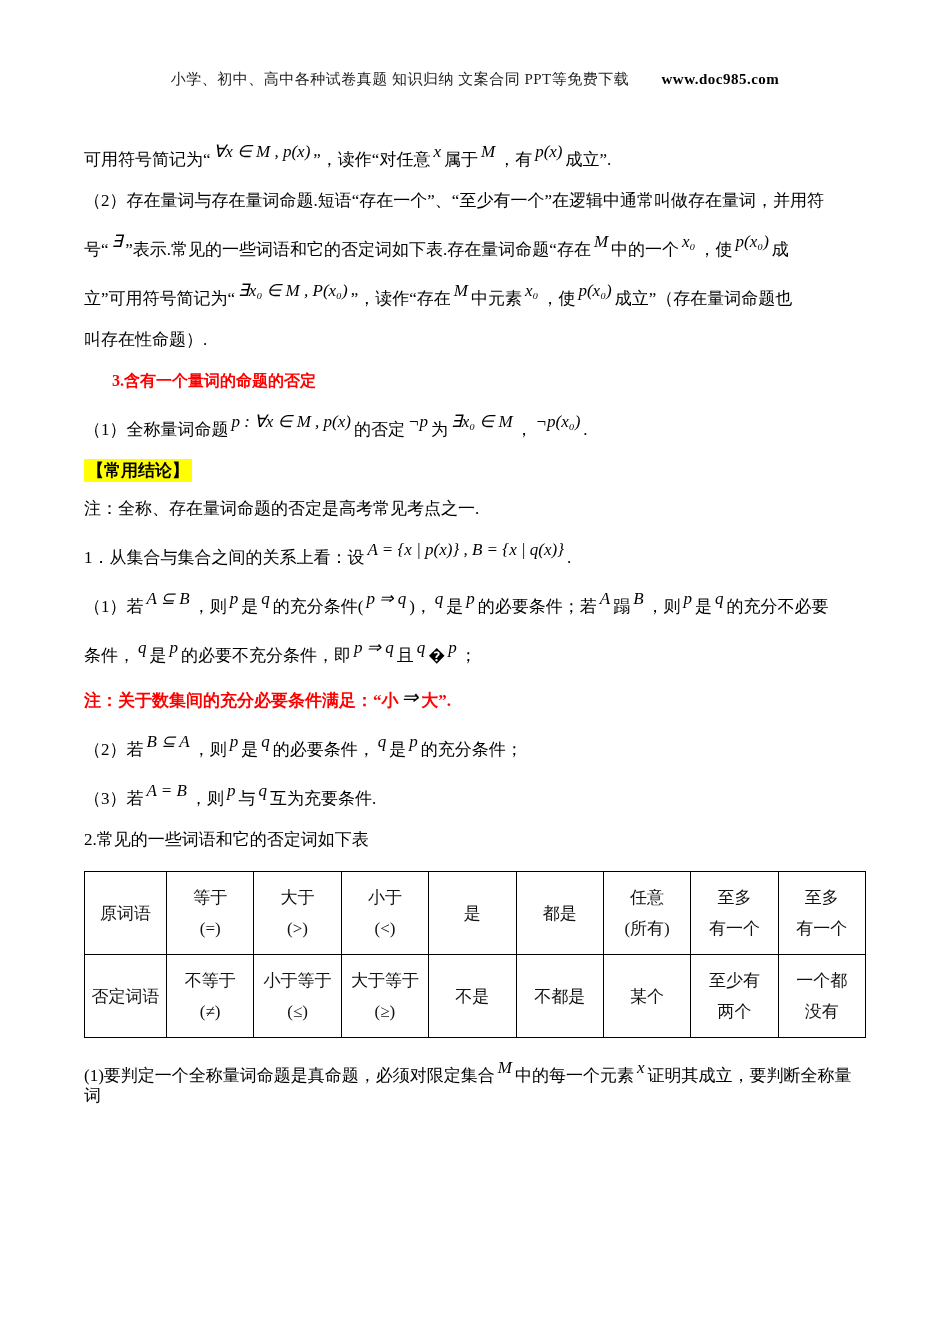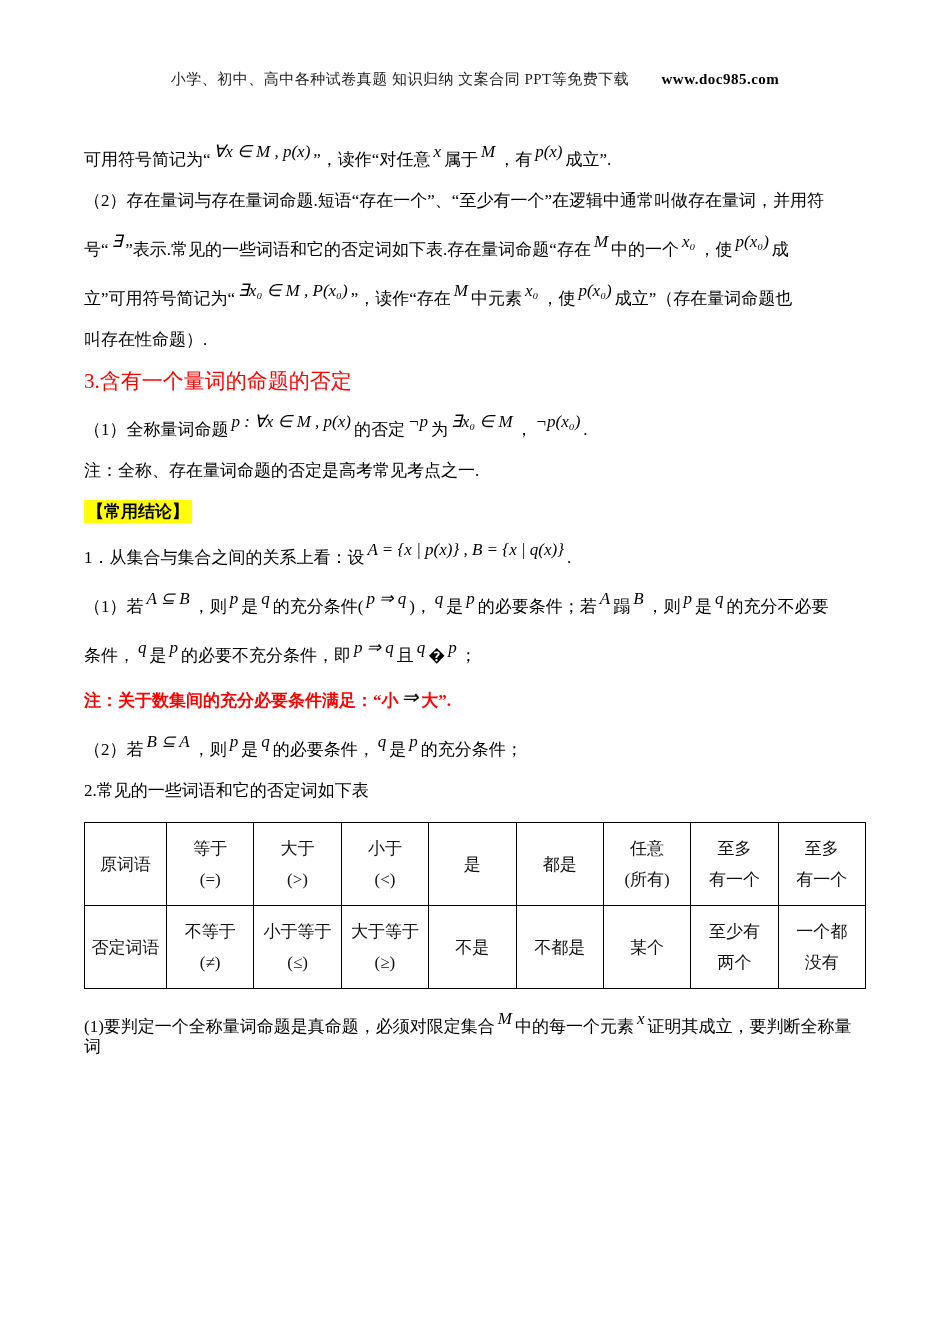--- a/index.html
+++ b/index.html
@@ -32,23 +32,24 @@
     font-family:"Liberation Serif", serif;
     font-style:italic;
     font-size:17px;
     color:#000;
     vertical-align:8px;
     padding:0 3px;
     white-space:nowrap;
   }
   .para.heading {
     color:var(--accent, #ff0000);
-    font-weight:normal;
-    font-size:21px;
+    font-weight:bold;
+    font-size:16px;
     margin-top:4px;
+    margin-left:28px;
   }
   .para.note { color:var(--accent, #ff0000); font-weight:bold; }
   .para.note .t { color:var(--accent, #ff0000); }
   .para.note .m { color:#000; font-weight:normal; font-size:20px; vertical-align:2px; }
   .para.highlight { margin-bottom:18px; }
   .para.highlight .t {
     background:var(--hl, #ffff00);
     font-weight:bold;
     padding:2px 3px;
   }
@@ -79,27 +80,28 @@
   </div>
   <div class="content">
     <div>
         <div class="para body"><span class="t run">可用符号简记为“</span><span class="m run">∀x ∈ M , p(x)</span><span class="t run">”，读作“对任意</span><span class="m run">x</span><span class="t run">属于</span><span class="m run">M</span><span class="t run">，有</span><span class="m run">p(x)</span><span class="t run">成立”.</span></div>
         <div class="para body"><span class="t run">（2）存在量词与存在量词命题.短语“存在一个”、“至少有一个”在逻辑中通常叫做存在量词，并用符</span></div>
         <div class="para body"><span class="t run">号“</span><span class="m run">∃</span><span class="t run">”表示.常见的一些词语和它的否定词如下表.存在量词命题“存在</span><span class="m run">M</span><span class="t run">中的一个</span><span class="m run">x₀</span><span class="t run">，使</span><span class="m run">p(x₀)</span><span class="t run">成</span></div>
         <div class="para body"><span class="t run">立”可用符号简记为“</span><span class="m run">∃x₀ ∈ M , P(x₀)</span><span class="t run">”，读作“存在</span><span class="m run">M</span><span class="t run">中元素</span><span class="m run">x₀</span><span class="t run">，使</span><span class="m run">p(x₀)</span><span class="t run">成立”（存在量词命题也</span></div>
         <div class="para body"><span class="t run">叫存在性命题）.</span></div>
         <div class="para heading"><span class="t run">3.含有一个量词的命题的否定</span></div>
         <div class="para body"><span class="t run">（1）全称量词命题</span><span class="m run">p : ∀x ∈ M , p(x)</span><span class="t run">的否定</span><span class="m run">¬p</span><span class="t run">为</span><span class="m run">∃x₀ ∈ M</span><span class="t run">，</span><span class="m run">¬p(x₀)</span><span class="t run">.</span></div>
+        <div class="para highlight"><span class="t run">【常用结论】</span></div>
         <div class="para body"><span class="t run">注：全称、存在量词命题的否定是高考常见考点之一.</span></div>
-        <div class="para highlight"><span class="t run">【常用结论】</span></div>
         <div class="para body"><span class="t run">1．从集合与集合之间的关系上看：设</span><span class="m run">A = {x | p(x)} , B = {x | q(x)}</span><span class="t run">.</span></div>
         <div class="para body"><span class="t run">（1）若</span><span class="m run">A ⊆ B</span><span class="t run">，则</span><span class="m run">p</span><span class="t run">是</span><span class="m run">q</span><span class="t run">的充分条件(</span><span class="m run">p ⇒ q</span><span class="t run">)，</span><span class="m run">q</span><span class="t run">是</span><span class="m run">p</span><span class="t run">的必要条件；若</span><span class="m run">A</span><span class="t run">蹋</span><span class="m run">B</span><span class="t run">，则</span><span class="m run">p</span><span class="t run">是</span><span class="m run">q</span><span class="t run">的充分不必要</span></div>
         <div class="para body"><span class="t run">条件，</span><span class="m run">q</span><span class="t run">是</span><span class="m run">p</span><span class="t run">的必要不充分条件，即</span><span class="m run">p ⇒ q</span><span class="t run">且</span><span class="m run">q</span><span class="t run">�</span><span class="m run">p</span><span class="t run">；</span></div>
         <div class="para note"><span class="t run">注：关于数集间的充分必要条件满足：“小</span><span class="m run">⇒</span><span class="t run">大”.</span></div>
         <div class="para body"><span class="t run">（2）若</span><span class="m run">B ⊆ A</span><span class="t run">，则</span><span class="m run">p</span><span class="t run">是</span><span class="m run">q</span><span class="t run">的必要条件，</span><span class="m run">q</span><span class="t run">是</span><span class="m run">p</span><span class="t run">的充分条件；</span></div>
+        <div class="para body"><span class="t run">（3）若</span><span class="m run">A = B</span><span class="t run">，则</span><span class="m run">p</span><span class="t run">与</span><span class="m run">q</span><span class="t run">互为充要条件.</span></div>
         <div class="para body"><span class="t run">2.常见的一些词语和它的否定词如下表</span></div>
       </div>
     <table class="word-table">
       <colgroup>
         <col style="width:10.5%">
         <col>
           <col>
           <col>
           <col>
           <col>

